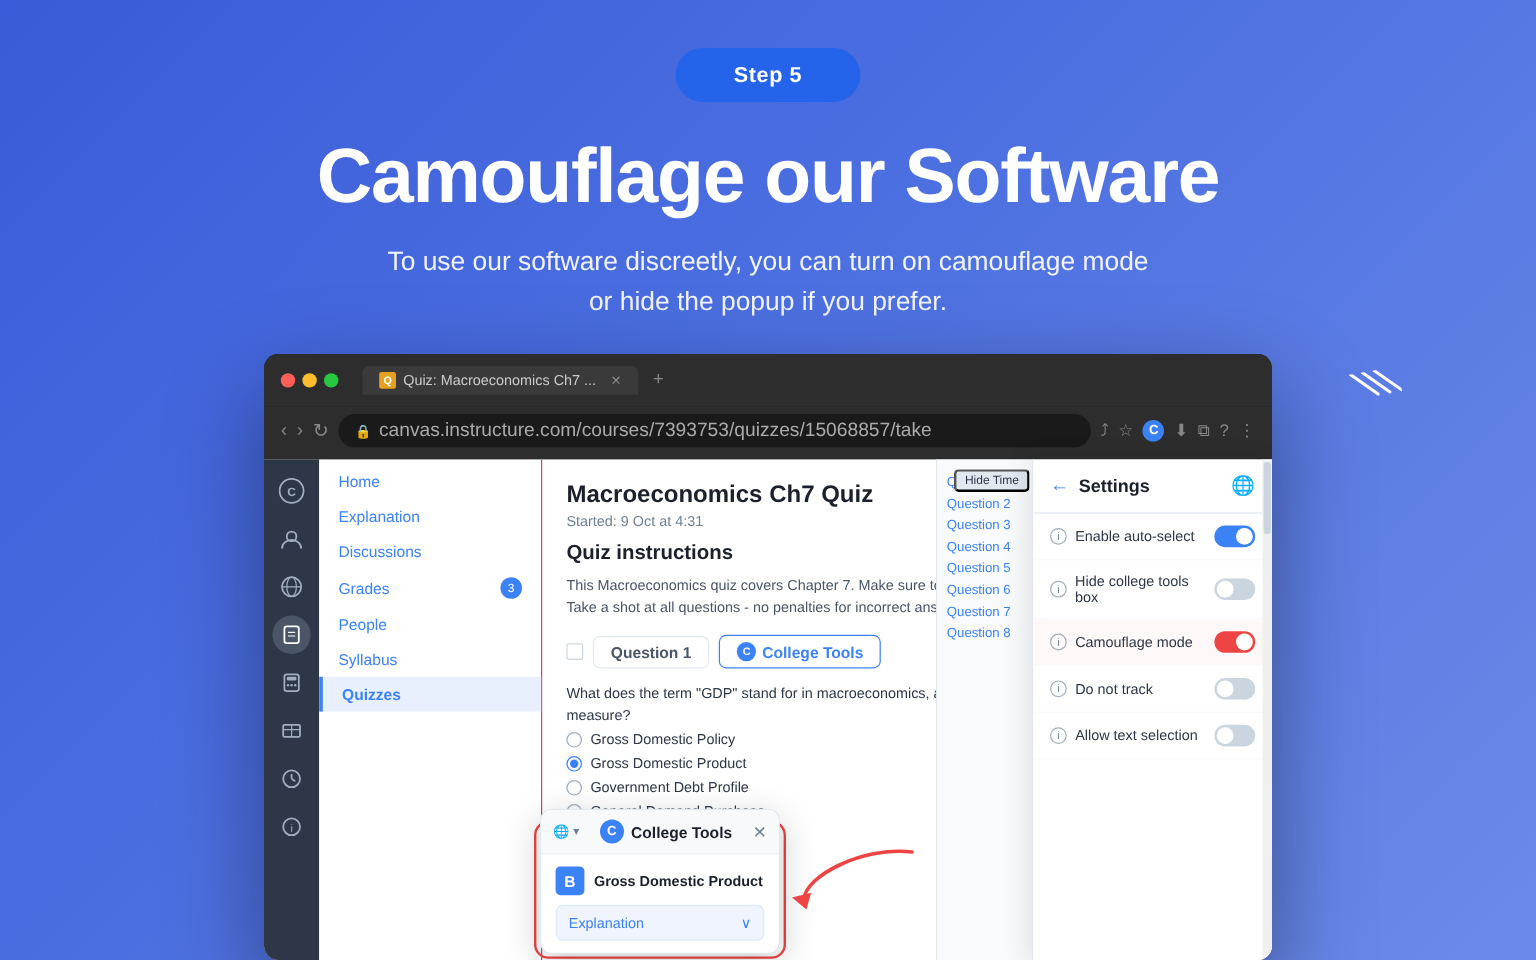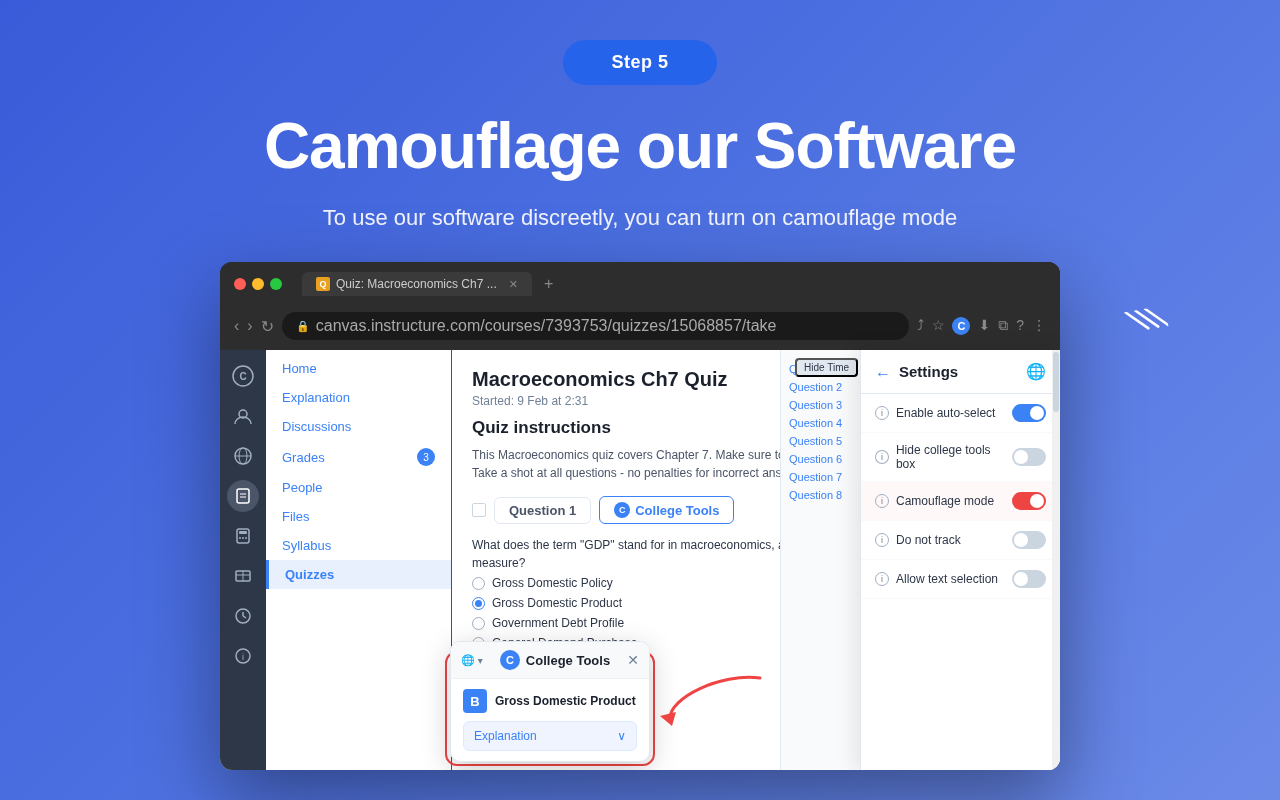--- a/index.html
+++ b/index.html
@@ -667,20 +667,21 @@
   </style>
 </head>
 <body>
 
 <div class="step-badge">Step 5</div>
 
 <h1 class="main-heading">Camouflage our Software</h1>
 
 <p class="sub-text">
   <span>To use our software discreetly, you can turn on camouflage mode</span><br>
+  <span>or hide the popup if you prefer.</span>
 </p>
 
 <div class="arrow-decoration">
   <svg width="60" height="50" viewBox="0 0 60 50" fill="none">
     <line x1="30" y1="0" x2="50" y2="20" stroke="white" stroke-width="2.5" stroke-linecap="round"></line>
     <line x1="40" y1="0" x2="60" y2="20" stroke="white" stroke-width="2.5" stroke-linecap="round"></line>
     <line x1="20" y1="0" x2="40" y2="20" stroke="white" stroke-width="2.5" stroke-linecap="round"></line>
   </svg>
 </div>
 
@@ -781,34 +782,33 @@
 
     <div class="lms-nav">
       <div class="nav-item">Home</div>
       <div class="nav-item">Explanation</div>
       <div class="nav-item">Discussions</div>
       <div class="nav-item" style="display:flex;align-items:center;justify-content:space-between;padding:7px 16px;font-size:13px;color:#3b82f6;cursor:pointer;">
         <span>Grades</span>
         <div class="badge">3</div>
       </div>
       <div class="nav-item">People</div>
-      <div class="nav-item">Files</div>
       <div class="nav-item">Syllabus</div>
       <div class="nav-item active">Quizzes</div>
     </div>
 
     <div class="quiz-main">
 
       <div class="timer-row">
         <button class="hide-time-btn">Hide Time</button>
         <span>3 minutes, 50 Seconds</span>
       </div>
 
       <div class="quiz-title">Macroeconomics Ch7 Quiz</div>
-      <div class="quiz-started">Started: 9 Feb at 2:31</div>
+      <div class="quiz-started">Started: 9 Oct at 4:31</div>
       <div class="quiz-instructions-heading">Quiz instructions</div>
       <div class="quiz-instructions-text">
         <span>This Macroeconomics quiz covers Chapter 7. Make sure to read all inst...</span><br>
         <span>Take a shot at all questions - no penalties for incorrect answers!</span>
       </div>
 
       <div class="question-tabs">
         <div class="q-checkbox"></div>
         <div class="q-tab">Question 1</div>
         <div class="q-tab college-tools">

